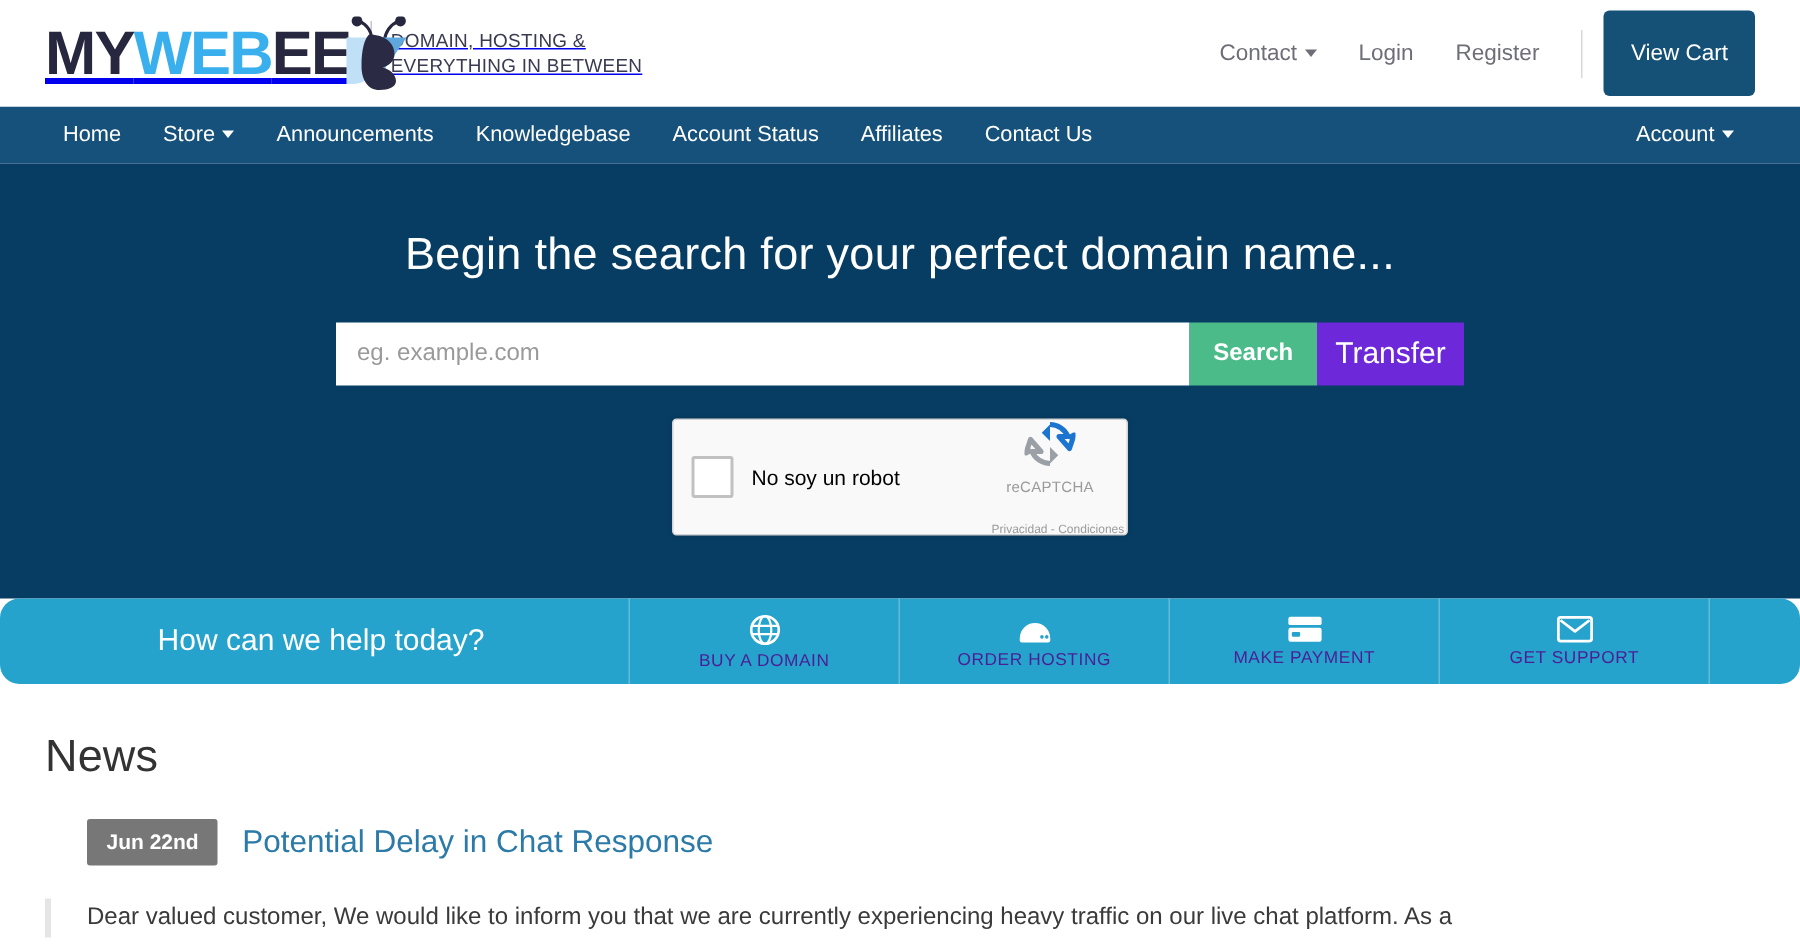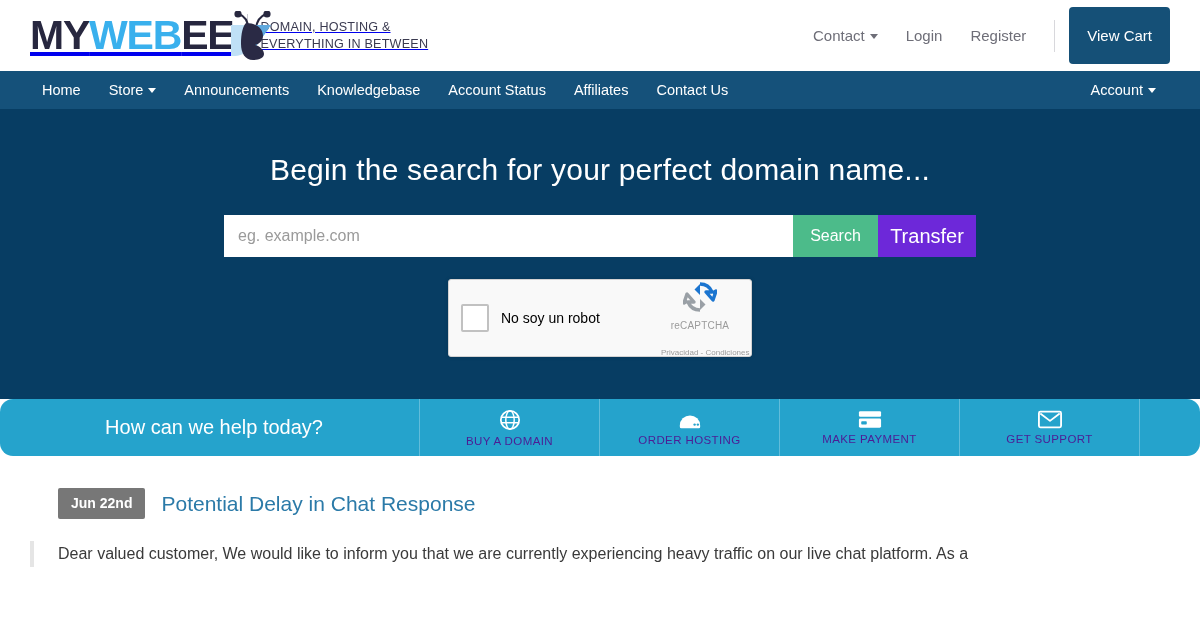--- a/index.html
+++ b/index.html
@@ -128,20 +128,21 @@
     font-size: 16px;
     color: #555;
     padding: 0 14px;
     font-family: "Liberation Sans", sans-serif;
   }
   .search-input::placeholder { color: #9a9a9a; }
   .btn-search {
     width: 85px; border: none; cursor: pointer;
     background: #4cbb8a; color: #ffffff; font-size: 16px;
     font-family: "Liberation Sans", sans-serif;
+    font-weight: bold;
   }
   .btn-transfer {
     width: 98px; border: none; cursor: pointer;
     background: #6d28d9; color: #ffffff; font-size: 20px;
     font-family: "Liberation Sans", sans-serif;
   }
 
   
   .recaptcha {
     width: 304px; height: 78px;
@@ -339,18 +340,19 @@
       <rect x="1" y="1.5" width="24" height="17" rx="1.6" fill="none" stroke="#fff" stroke-width="2"></rect>
       <path d="M2.5 3.5 L13 11.5 L23.5 3.5" fill="none" stroke="#fff" stroke-width="2" stroke-linejoin="round"></path>
     </svg>
     <span class="help-cell-label">GET SUPPORT</span>
   </div>
 
   <div class="help-spacer"></div>
 </div>
 
 <div class="news">
+  <h2 class="news-heading">News</h2>
   <div class="news-row">
     <span class="news-date">Jun 22nd</span>
     <a class="news-link" href="#">Potential Delay in Chat Response</a>
   </div>
   <div class="news-body">Dear valued customer,   We would like to inform you that we are currently experiencing heavy traffic on our live chat platform. As a</div>
 </div>
 
 </body></html>

